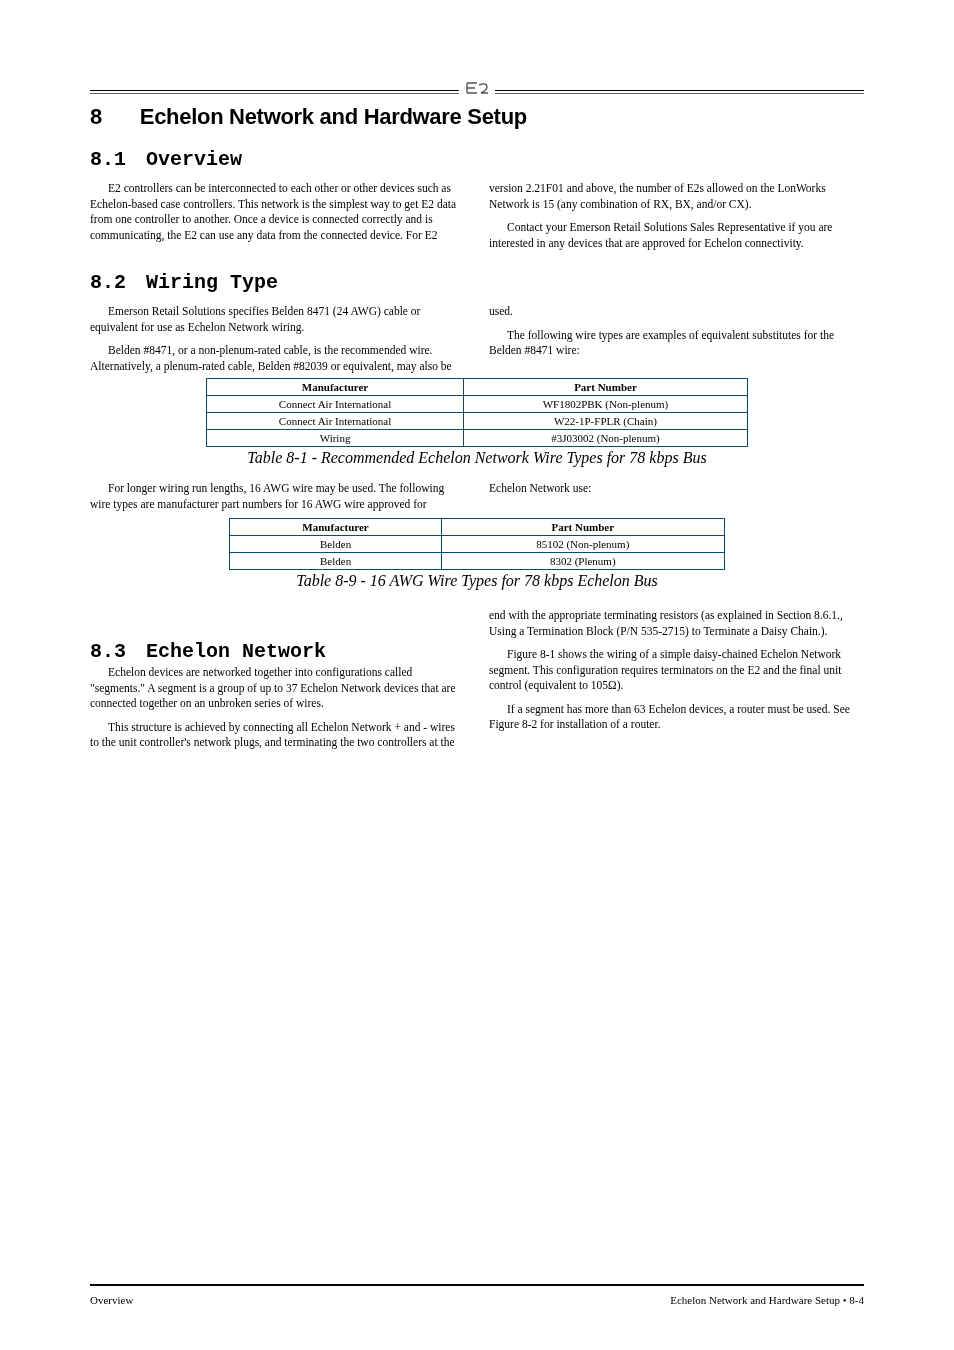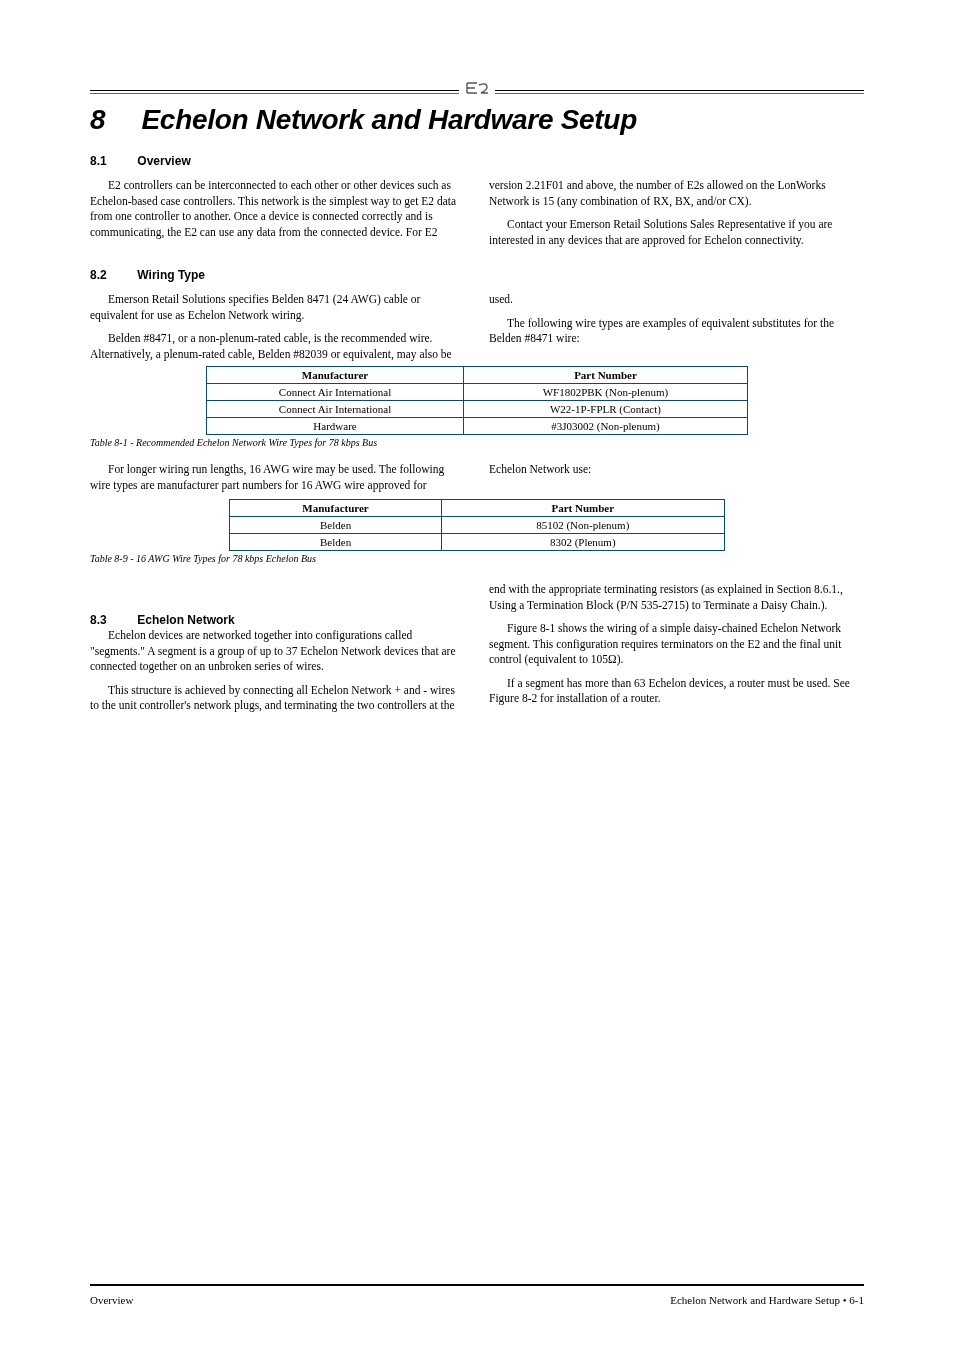--- a/index.html
+++ b/index.html
@@ -27,30 +27,29 @@
     padding: 0 6px;
   }
   .header-rule-thin {
     height: 1px;
     background: #666;
     margin-bottom: 10px;
   }
   h1.chapter {
     font-family: 'Segoe UI', 'Myriad Pro', Arial, sans-serif;
     font-weight: 700;
-    font-size: 28px;
+    font-size: 22px;
     margin: 6px 0 18px 0;
     letter-spacing: -0.3px;
-    font-style: italic;
   }
   h1.chapter .chap-num { display: inline-block; width: 44px; }
   h2.section {
-    font-family: Liberation Sans, sans-serif;
+    font-family: Liberation Mono, monospace;
     font-weight: 700;
-    font-size: 12px;
+    font-size: 20px;
     margin: 10px 0 10px 0;
   }
   h2.section .sec-num { display: inline-block; width: 44px; }
   .columns {
     column-count: 2;
     column-gap: 24px;
     font-size: 11.5px;
     line-height: 1.35;
   }
   .columns p { margin-bottom: 8px; }
@@ -62,22 +61,23 @@
     font-size: 11px;
     margin: 6px 0 2px 0;
   }
   table.spec th, table.spec td {
     border: 1px solid #0c4a6e;
     padding: 2px 6px;
     text-align: center;
   }
   table.spec th { font-weight: 700; }
   .table-caption {
-    font-size: 10px;
+    font-size: 16px;
     font-style: italic;
+    text-align: center;
     margin: 2px 0 14px 0;
   }
   .table-center-wrap { margin: 0 auto; width: 64%; }
   .footer-rule {
     position: absolute;
     left: 90px; right: 90px;
     bottom: 64px;
     border-top: 2px solid #000;
   }
   .footer-text {
@@ -137,24 +137,24 @@
         <tr>
       <th>Manufacturer</th>
       <th>Part Number</th>
     </tr>
     <tr>
       <td>Connect Air International</td>
       <td>WF1802PBK (Non-plenum)</td>
     </tr>
     <tr>
       <td>Connect Air International</td>
-      <td>W22-1P-FPLR (Contact)</td>
+      <td>W22-1P-FPLR (Chain)</td>
     </tr>
     <tr>
-      <td>Hardware</td>
+      <td>Wiring</td>
       <td>#3J03002 (Non-plenum)</td>
     </tr>
   </tbody>
     </table>
   <div class="table-caption">Table 8-1 - Recommended Echelon Network Wire Types for 78 kbps Bus</div>
 </div>
 
 <div class="columns">
   <p class="indent">For longer wiring run lengths, 16 AWG wire may be used. The following wire types are manufacturer part numbers for 16 AWG wire approved for Echelon Network use:</p>
 </div>
@@ -190,14 +190,14 @@
   </div>
   <p class="indent">Echelon devices are networked together into configurations called "segments." A segment is a group of up to 37 Echelon Network devices that are connected together on an unbroken series of wires.</p>
   <p class="indent">This structure is achieved by connecting all Echelon Network + and - wires to the unit controller's network plugs, and terminating the two controllers at the end with the appropriate terminating resistors (as explained in Section 8.6.1., Using a Termination Block (P/N 535-2715) to Terminate a Daisy Chain.).</p>
   <p class="indent">Figure 8-1 shows the wiring of a simple daisy-chained Echelon Network segment. This configuration requires terminators on the E2 and the final unit control (equivalent to 105Ω).</p>
   <p class="indent">If a segment has more than 63 Echelon devices, a router must be used. See Figure 8-2 for installation of a router.</p>
 </div>
 
 <div class="footer-rule"></div>
 <div class="footer-text">
   <span>Overview</span>
-  <span>Echelon Network and Hardware Setup • 6-1</span>
+  <span>Echelon Network and Hardware Setup • 8-4</span>
 </div>
 
 </body></html>

